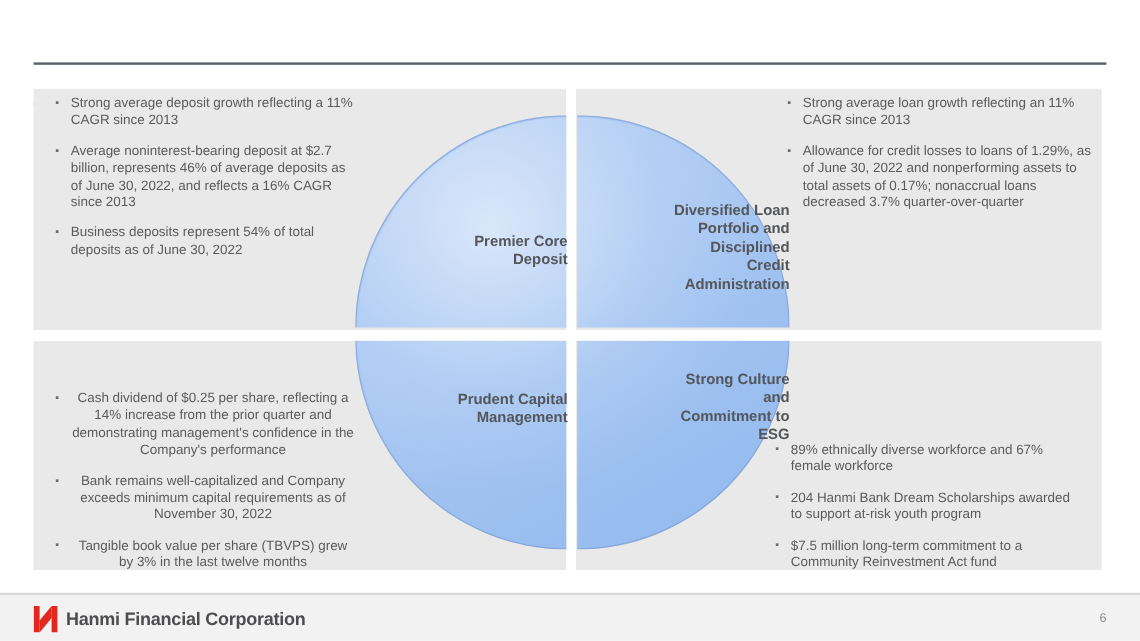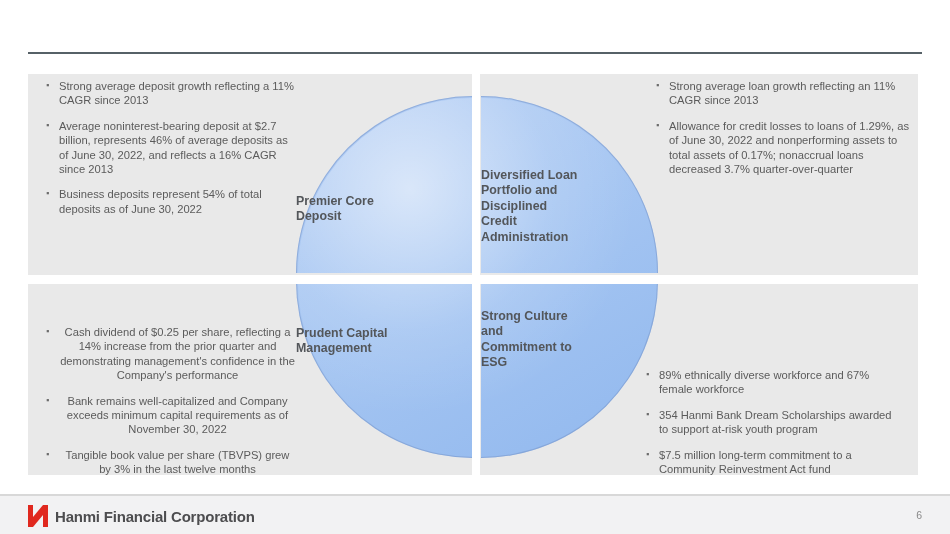--- a/index.html
+++ b/index.html
@@ -121,21 +121,21 @@
     position: absolute;
     left: 2px; top: 2px; right: 2px; bottom: 2px;
     border-radius: 50%;
     background: radial-gradient(circle at 32% 26%, rgba(255,255,255,0.55) 0%, rgba(255,255,255,0.12) 38%, rgba(255,255,255,0) 62%);
     pointer-events: none;
   }
 
   .quad-label {
     position: absolute;
     width: 100%;
-    text-align: left;
+    text-align: right;
     font-size: 12.4px;
     font-weight: bold;
     line-height: 15.4px;
     color: #53565a;
     z-index: 5;
     pointer-events: none;
   }
   #label-tl { left: 296px; top: 194px; width: 177px; }
   #label-tr { left: 481px; top: 168px; width: 177px; }
   #label-bl { left: 296px; top: 326px; width: 177px; }
@@ -237,21 +237,21 @@
     <li>Strong average loan growth reflecting an 11% CAGR since 2013</li>
     <li>Allowance for credit losses to loans of 1.29%, as of June 30, 2022 and nonperforming assets to total assets of 0.17%; nonaccrual loans decreased 3.7% quarter-over-quarter</li>
   </ul>
 <ul class="bullets" id="list-bottom-left">
     <li>Cash dividend of $0.25 per share, reflecting a 14% increase from the prior quarter and demonstrating management's confidence in the Company's performance</li>
     <li>Bank remains well-capitalized and Company exceeds minimum capital requirements as of November 30, 2022</li>
     <li>Tangible book value per share (TBVPS) grew by 3% in the last twelve months</li>
   </ul>
 <ul class="bullets" id="list-bottom-right">
     <li>89% ethnically diverse workforce and 67% female workforce</li>
-    <li>354 Hanmi Bank Dream Scholarships awarded to support at-risk youth program</li>
+    <li>204 Hanmi Bank Dream Scholarships awarded to support at-risk youth program</li>
     <li>$7.5 million long-term commitment to a Community Reinvestment Act fund</li>
   </ul>
 
 <div id="footer-rule"></div>
 <div id="footer"></div>
 <div id="footer-logo">
   <svg id="footer-logo-mark" viewBox="0 0 20 22">
     <polygon points="0,0 5,0 5,22 0,22" fill="#e0281e"></polygon>
     <polygon points="15,0 20,0 20,22 15,22" fill="#e0281e"></polygon>
     <polygon points="5,12 15,0 15,10 5,22" fill="#e0281e"></polygon>

